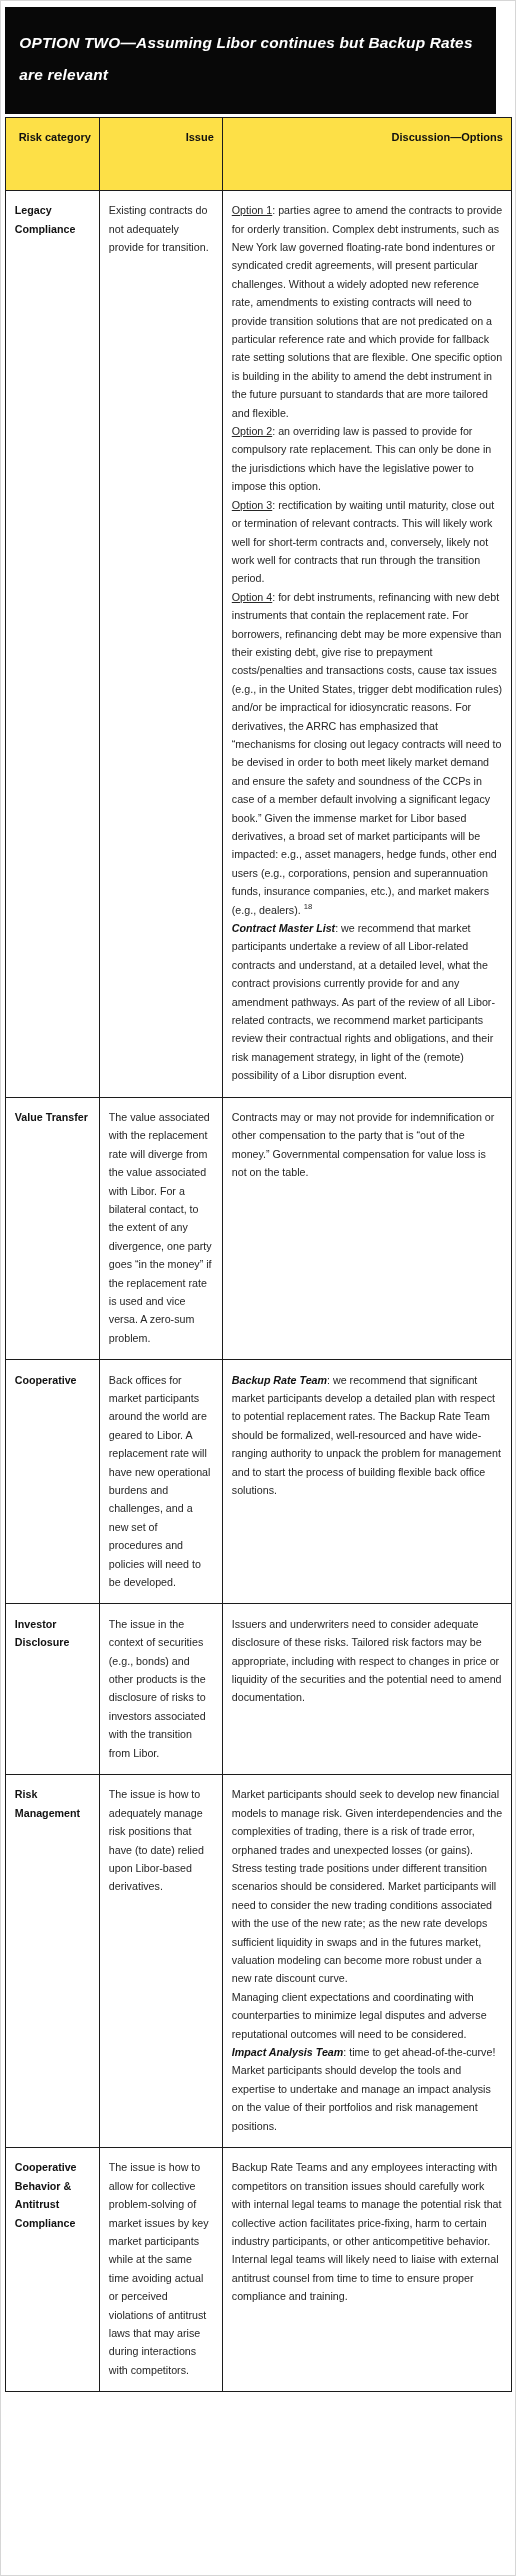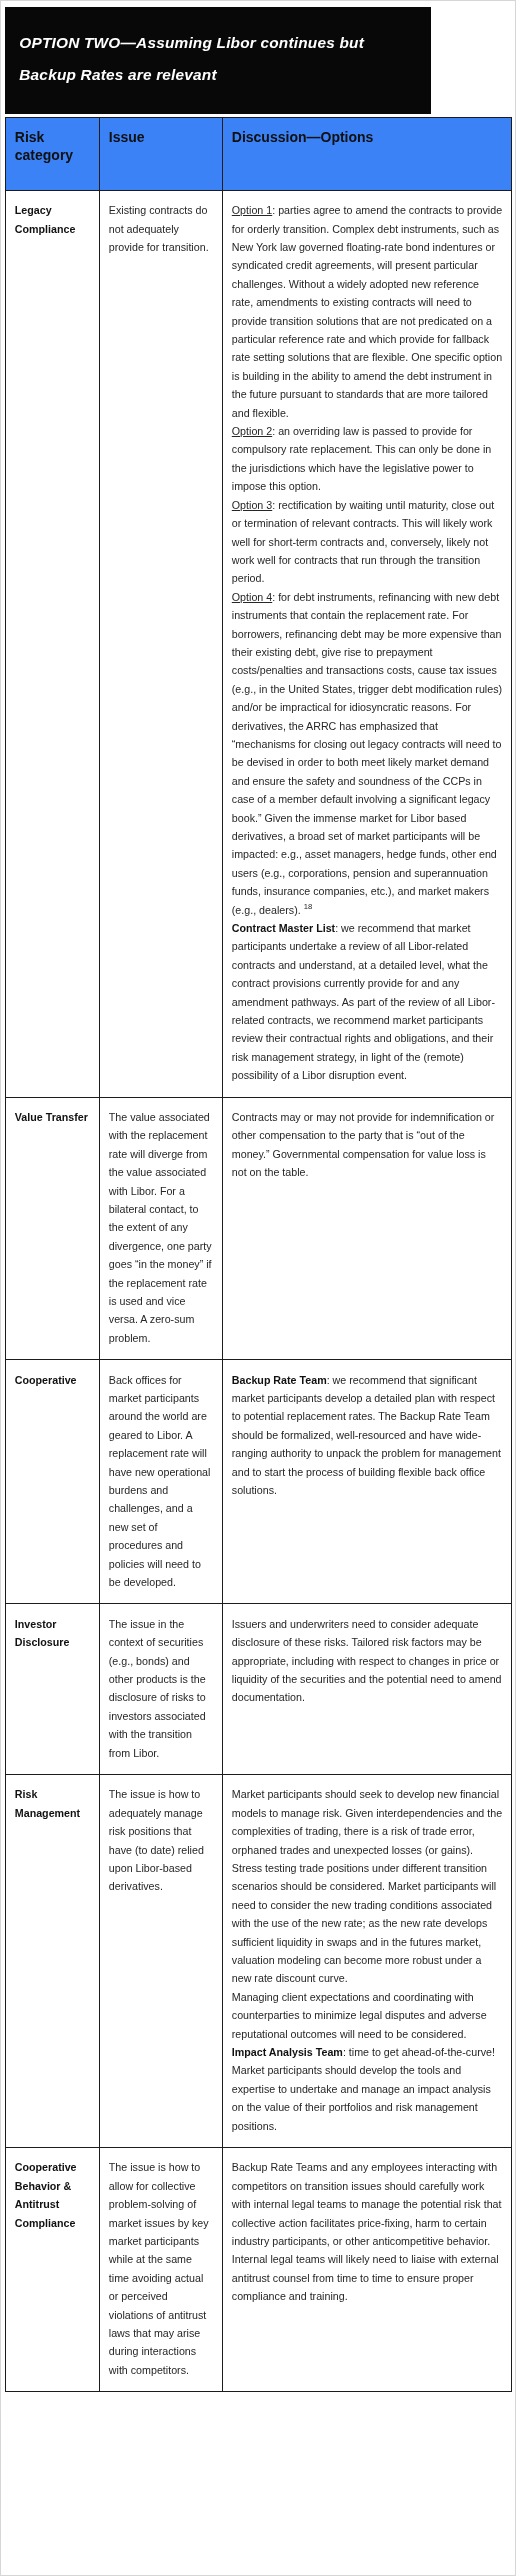--- a/index.html
+++ b/index.html
@@ -12,21 +12,21 @@
   }
   .page {
     width: 516px; height: 2576px;
     box-sizing: border-box;
     padding: 6px 6px 0 4.3px;
   }
   .banner {
     background: #080808;
     border: 1.7px solid #080808;
     box-sizing: border-box;
-    width: 426px;
+    width: 491px;
     padding: 19px 12px 22px 13px;
     margin-bottom: 2.6px;
   }
   .banner-title {
     color: #ffffff;
     font-weight: bold;
     font-style: italic;
     font-size: 15.4px;
     line-height: 32px;
     letter-spacing: 0.2px;
@@ -43,30 +43,31 @@
   th, td {
     border: 1.3px solid #1c1c1c;
     vertical-align: top;
     text-align: left;
     padding: 10.3px 8.5px 12px 8.5px;
     font-size: 10.7px;
     line-height: 18.4px;
     word-wrap: break-word;
   }
   thead th {
-    background: #3b82f6;
+    background: #fde047;
     color: #101010;
     font-weight: bold;
-    font-size: 14px;
+    font-size: 11px;
     height: 50px;
+    text-align: right;
   }
   td.category { font-weight: bold; color: #111111; }
   td.discussion p { margin: 0; }
   .label-underline { text-decoration: underline; margin-top: 24px; }
-  .label-bold { font-weight: bold; color: #111111; }
+  .label-bold { font-weight: bold; color: #111111; font-style: italic; }
   sup { font-size: 7.7px; line-height: 0; }
 </style>
 </head>
 <body>
 
 <div class="page">
   <div class="banner">
     <div class="banner-title">OPTION TWO—Assuming Libor continues but Backup Rates are relevant</div>
   </div>
   <table class="risk-table">

